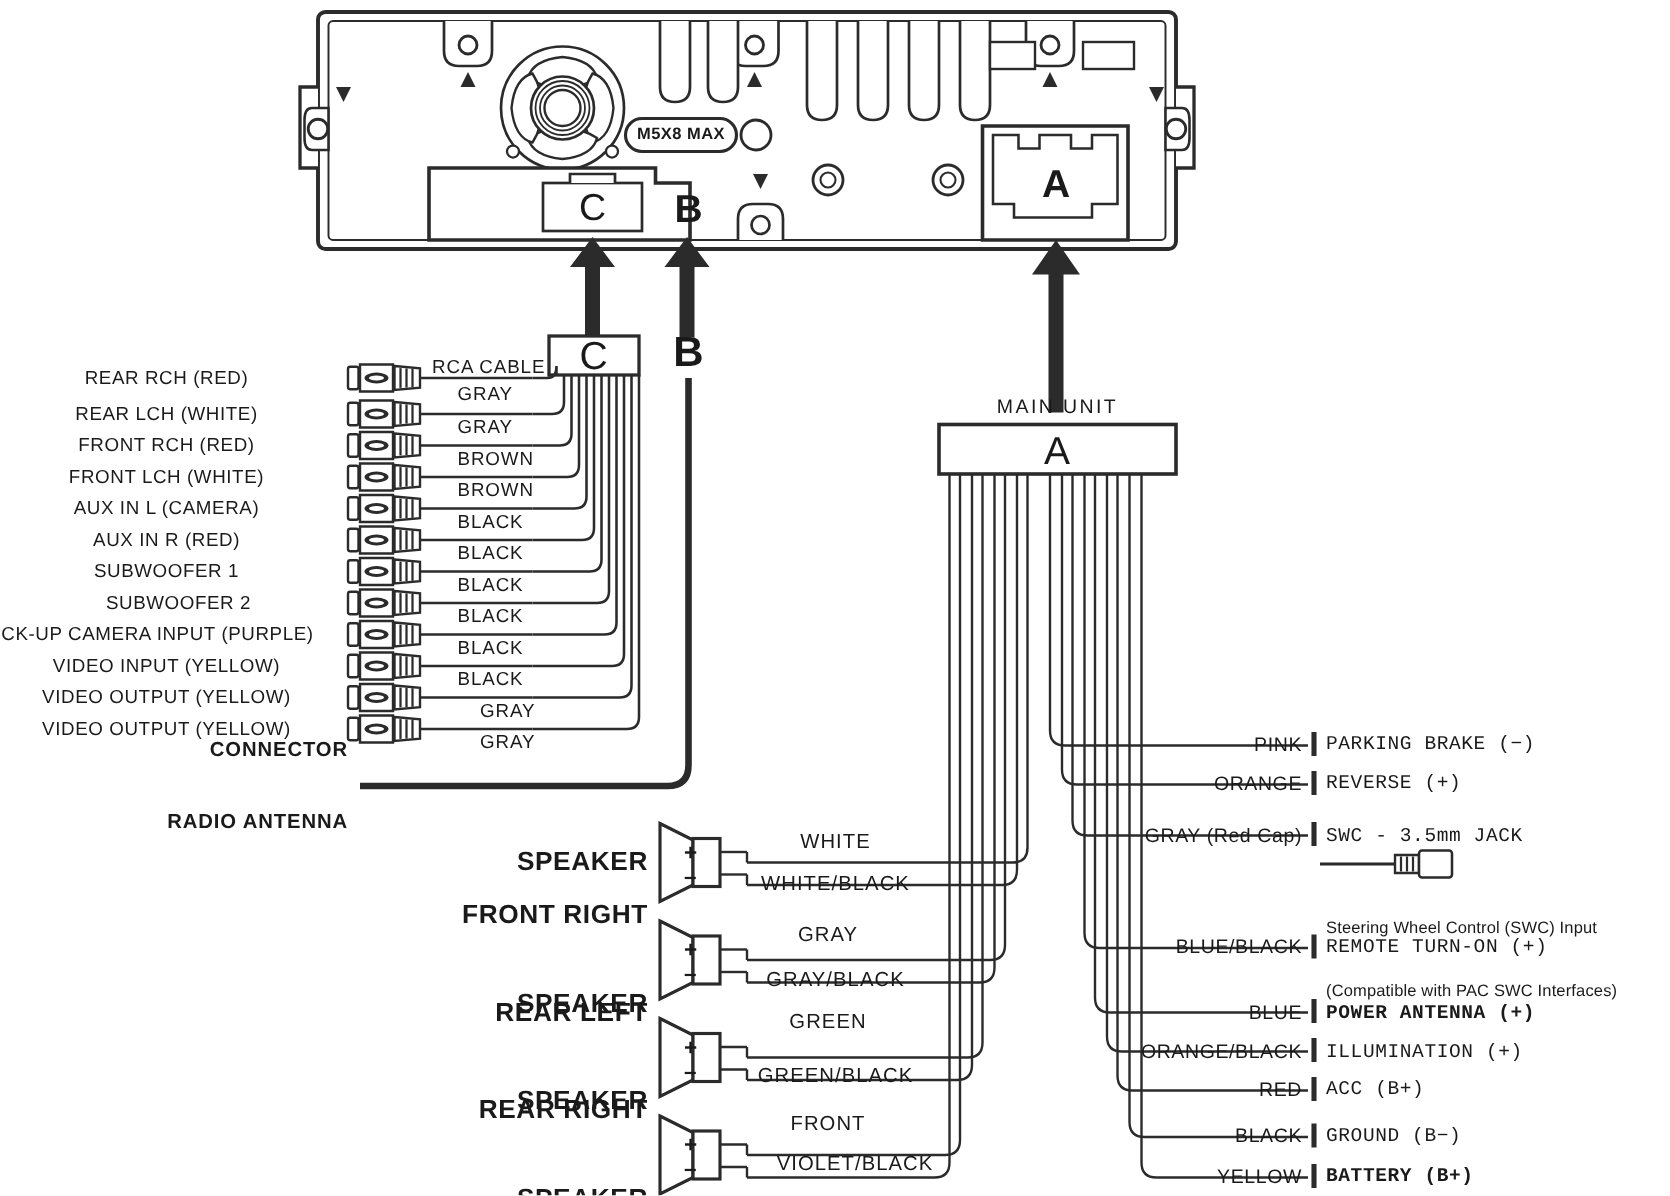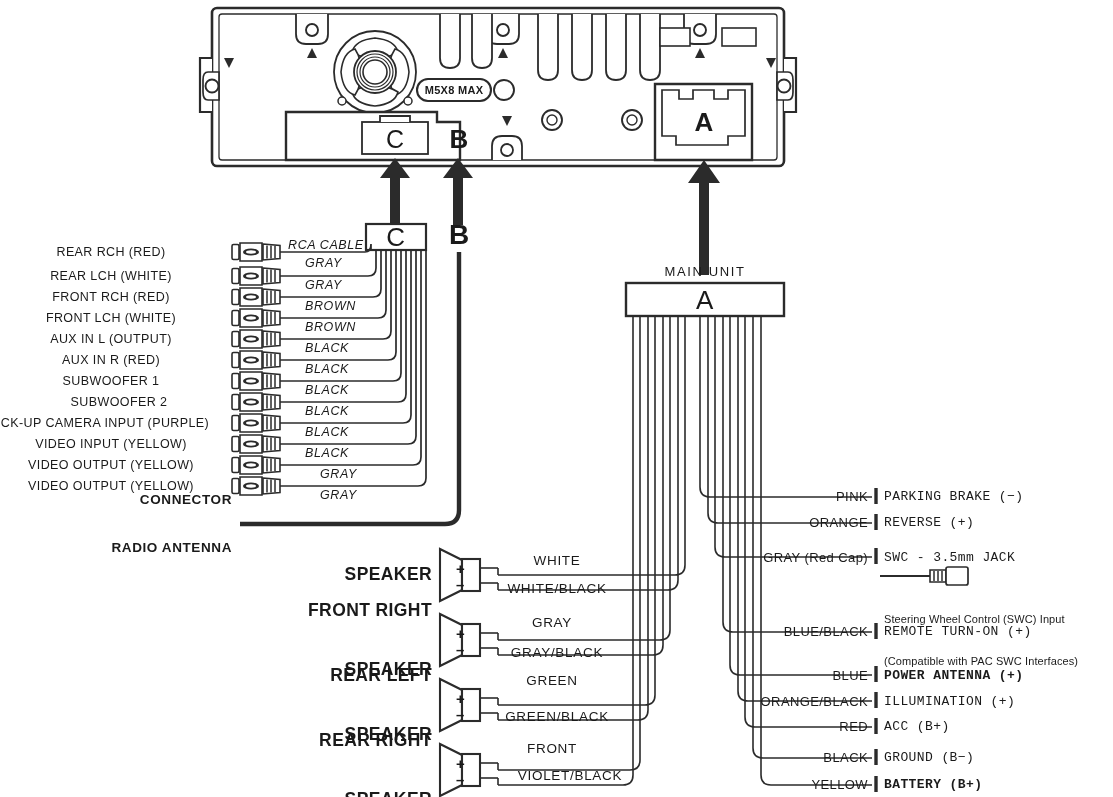--- a/index.html
+++ b/index.html
@@ -31,21 +31,20 @@
   .rca-label{
     font-size:12.5px;
     letter-spacing:0.4px;
     text-align:center;
     transform:translateY(-50%);
   }
   .wirecolor-left{
     font-size:12.5px;
     letter-spacing:0.6px;
     transform:translateY(-50%);
-    font-style:italic;
   }
   .spk-name{
     font-size:17.5px;
     font-weight:bold;
     letter-spacing:0.4px;
     text-align:right;
     line-height:1.12;
     transform:translateY(-50%);
   }
   .spk-wire{
@@ -370,21 +369,21 @@
   <div class="txt conn-letter-bold" style="left:459px; top:235px;">B</div>
   <div class="txt mainunit-label" style="left:705px; top:271px;">MAIN UNIT</div>
   <div class="txt conn-letter" style="left:705px; top:300px;">A</div>
 
   <div class="txt wirecolor-left" style="left:288px; top:245px;">RCA CABLE</div>
 
   <div class="txt rca-label" style="left:0px; width:222px; top:252px;">REAR RCH (RED)</div>
   <div class="txt rca-label" style="left:0px; width:222px; top:276px;">REAR LCH (WHITE)</div>
   <div class="txt rca-label" style="left:0px; width:222px; top:297px;">FRONT RCH (RED)</div>
   <div class="txt rca-label" style="left:0px; width:222px; top:318px;">FRONT LCH (WHITE)</div>
-  <div class="txt rca-label" style="left:0px; width:222px; top:339px;">AUX IN L (OUTPUT)</div>
+  <div class="txt rca-label" style="left:0px; width:222px; top:339px;">AUX IN L (CAMERA)</div>
   <div class="txt rca-label" style="left:0px; width:222px; top:360px;">AUX IN R (RED)</div>
   <div class="txt rca-label" style="left:0px; width:222px; top:381px;">SUBWOOFER 1</div>
   <div class="txt rca-label" style="left:8px; width:222px; top:402px;">SUBWOOFER 2</div>
   <div class="txt rca-label" style="left:-12px; width:234px; top:423px;">CK-UP CAMERA INPUT (PURPLE)</div>
   <div class="txt rca-label" style="left:0px; width:222px; top:444px;">VIDEO INPUT (YELLOW)</div>
   <div class="txt rca-label" style="left:0px; width:222px; top:465px;">VIDEO OUTPUT (YELLOW)</div>
   <div class="txt rca-label" style="left:0px; width:222px; top:486px;">VIDEO OUTPUT (YELLOW)</div>
 
   <div class="txt wirecolor-left" style="left:305px; top:263px;">GRAY</div>
   <div class="txt wirecolor-left" style="left:305px; top:285px;">GRAY</div>

